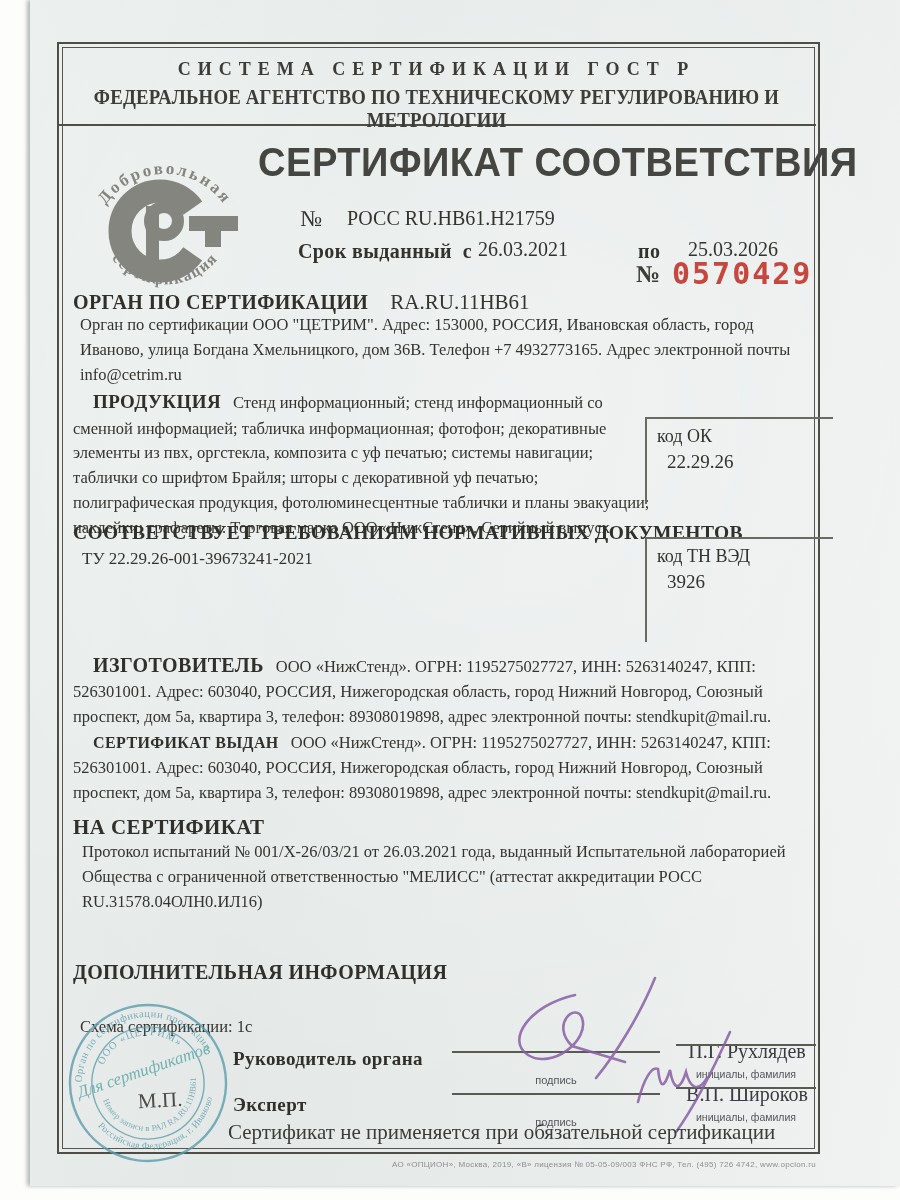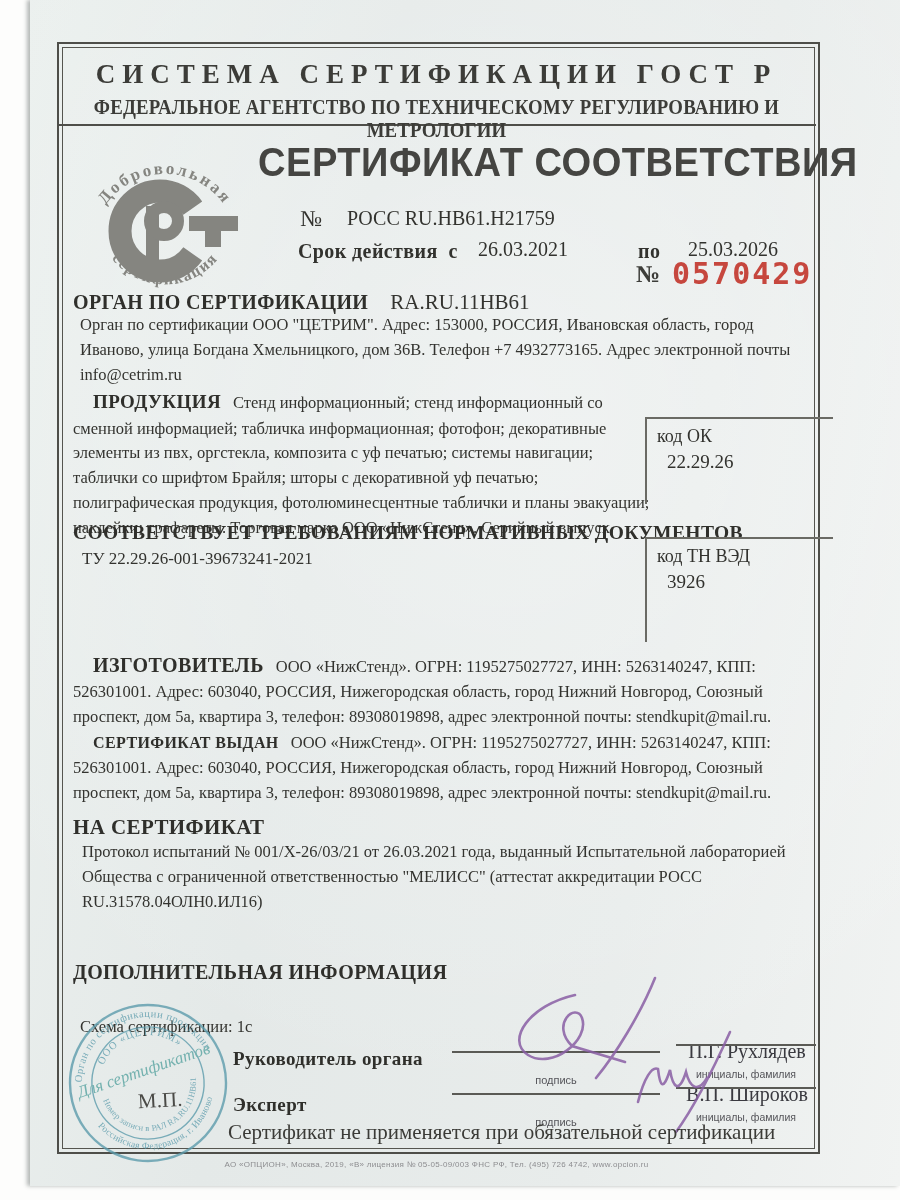--- a/index.html
+++ b/index.html
@@ -8,21 +8,21 @@
   .paper{position:absolute;left:30px;top:0;right:0;bottom:14px;
     background:
       radial-gradient(120% 90% at 55% 35%, rgba(255,255,255,.38), rgba(0,0,0,0) 65%),
       linear-gradient(100deg,#ebf0ee 0%,#e4e9e8 35%,#e8eceb 70%,#f1f3f2 100%);
     box-shadow:-3px 0 4px rgba(90,100,98,.45);}
   .frame{position:absolute;left:57px;top:42px;width:759px;height:1108px;border:2px solid #4e4e49;}
   .frame::after{content:"";position:absolute;left:3px;top:3px;right:3px;bottom:3px;
       border:1px solid #55554f;pointer-events:none;}
   .headerbox{position:absolute;left:57px;top:42px;width:759px;height:82px;
       border-bottom:2px solid #4e4e49;text-align:center;}
-  .h1{margin-top:17px;font-weight:bold;font-size:27px;letter-spacing:7px;color:#3c3c38;}
+  .h1{margin-top:17px;font-weight:bold;font-size:18px;letter-spacing:7px;color:#3c3c38;}
   .h2{margin-top:6px;font-weight:bold;font-size:20px;letter-spacing:0.2px;color:#3c3c38;
       transform:scaleX(.94);transform-origin:center;}
   .title{position:absolute;left:258px;top:139px;font-family:"Liberation Sans",sans-serif;
       font-weight:bold;font-size:41px;color:#454542;letter-spacing:.5px;
       transform:scaleX(.93);transform-origin:left;white-space:nowrap;}
   .abs{position:absolute;}
   .lbl{font-weight:bold;font-size:19px;letter-spacing:.4px;color:#2f2f2b;}
   .txt{font-size:16.5px;line-height:1.5;color:#33332f;}
   .inl{font-weight:bold;font-size:19px;letter-spacing:.4px;padding-right:12px;color:#2f2f2b;margin-left:20px;}
   .code{font-size:20px;color:#33332f;}
@@ -30,21 +30,21 @@
   .codebox .cb-l{font-size:18px;}
   .codebox .cb-v{font-size:19px;padding-left:10px;margin-top:4px;}
   .serif20{font-size:20px;}
   .bold20{font-weight:bold;font-size:20px;letter-spacing:.4px;}
   .redno{font-family:"DejaVu Sans Mono",monospace;font-weight:bold;font-size:30px;
       color:#c6473e;letter-spacing:2px;}
   .sigline{border-bottom:2px solid #5a5a55;}
   .sub{font-size:11px;color:#55555a;font-family:"Liberation Sans",sans-serif;}
   .name{font-size:20px;color:#3a3a40;}
   .footnote{font-size:21px;color:#3b3b37;}
-  .fineprint{position:absolute;left:57px;top:1160px;width:759px;text-align:center;
+  .fineprint{position:absolute;left:57px;top:1160px;width:759px;text-align:right;
       font-size:8px;color:#8d8d90;font-family:"Liberation Sans",sans-serif;letter-spacing:.3px;}
   svg text{font-family:"Liberation Serif",serif;}
 </style>
 </head>
 <body>
 
 <div class="paper"></div>
 <div class="frame"></div>
 
 <div class="headerbox">
@@ -73,21 +73,21 @@
     </g>
   </g>
 </svg>
 
 <div class="title">СЕРТИФИКАТ СООТВЕТСТВИЯ</div>
 
 <div class="abs serif20" style="left:300px;top:206px;font-size:23px;">№</div>
 <div class="abs serif20" style="left:347px;top:207px;">РОСС RU.НВ61.Н21759</div>
 
 <div class="abs bold20" style="left:298px;top:240px;">
-  <span>Срок действия</span>&nbsp;&nbsp;<span>с</span>
+  <span>Срок выданный</span>&nbsp;&nbsp;<span>с</span>
 </div>
 <div class="abs serif20" style="left:478px;top:238px;">26.03.2021</div>
 <div class="abs bold20" style="left:638px;top:240px;">по</div>
 <div class="abs serif20" style="left:688px;top:238px;">25.03.2026</div>
 
 <div class="abs" style="left:636px;top:261px;font-size:24px;font-weight:bold;color:#3d3d39;">№</div>
 <div class="abs redno" style="left:672px;top:256px;">0570429</div>
 
 <div class="abs" style="left:73px;top:290px;">
   <span class="lbl" style="font-size:20px;">ОРГАН ПО СЕРТИФИКАЦИИ</span>

